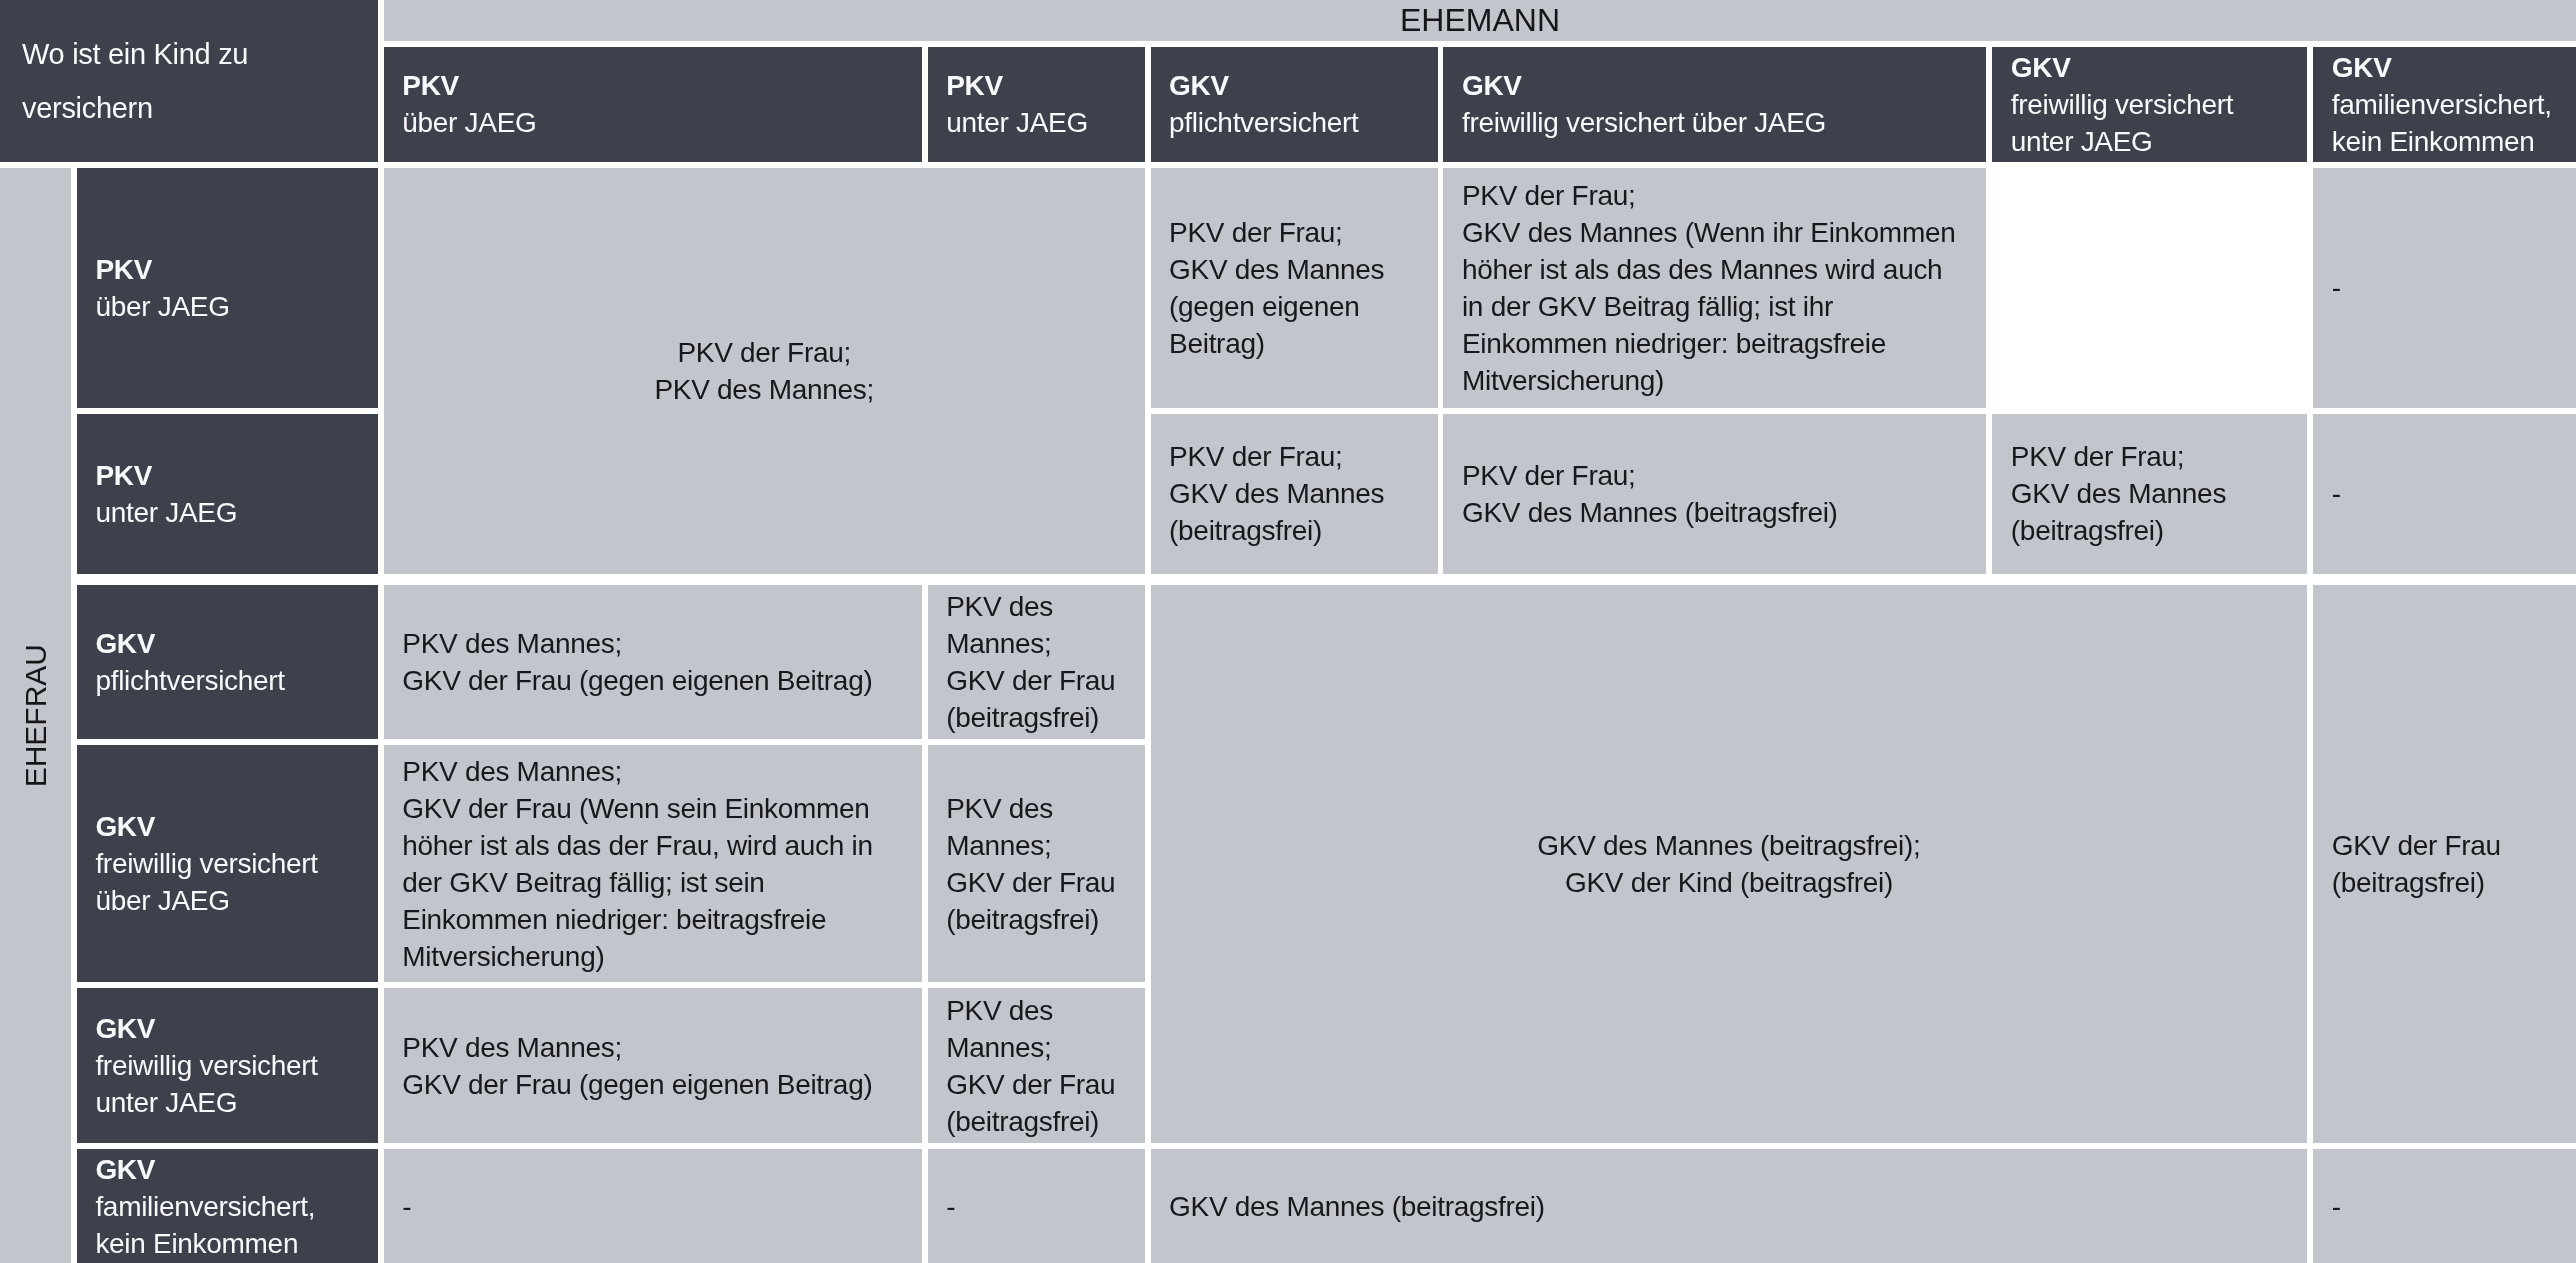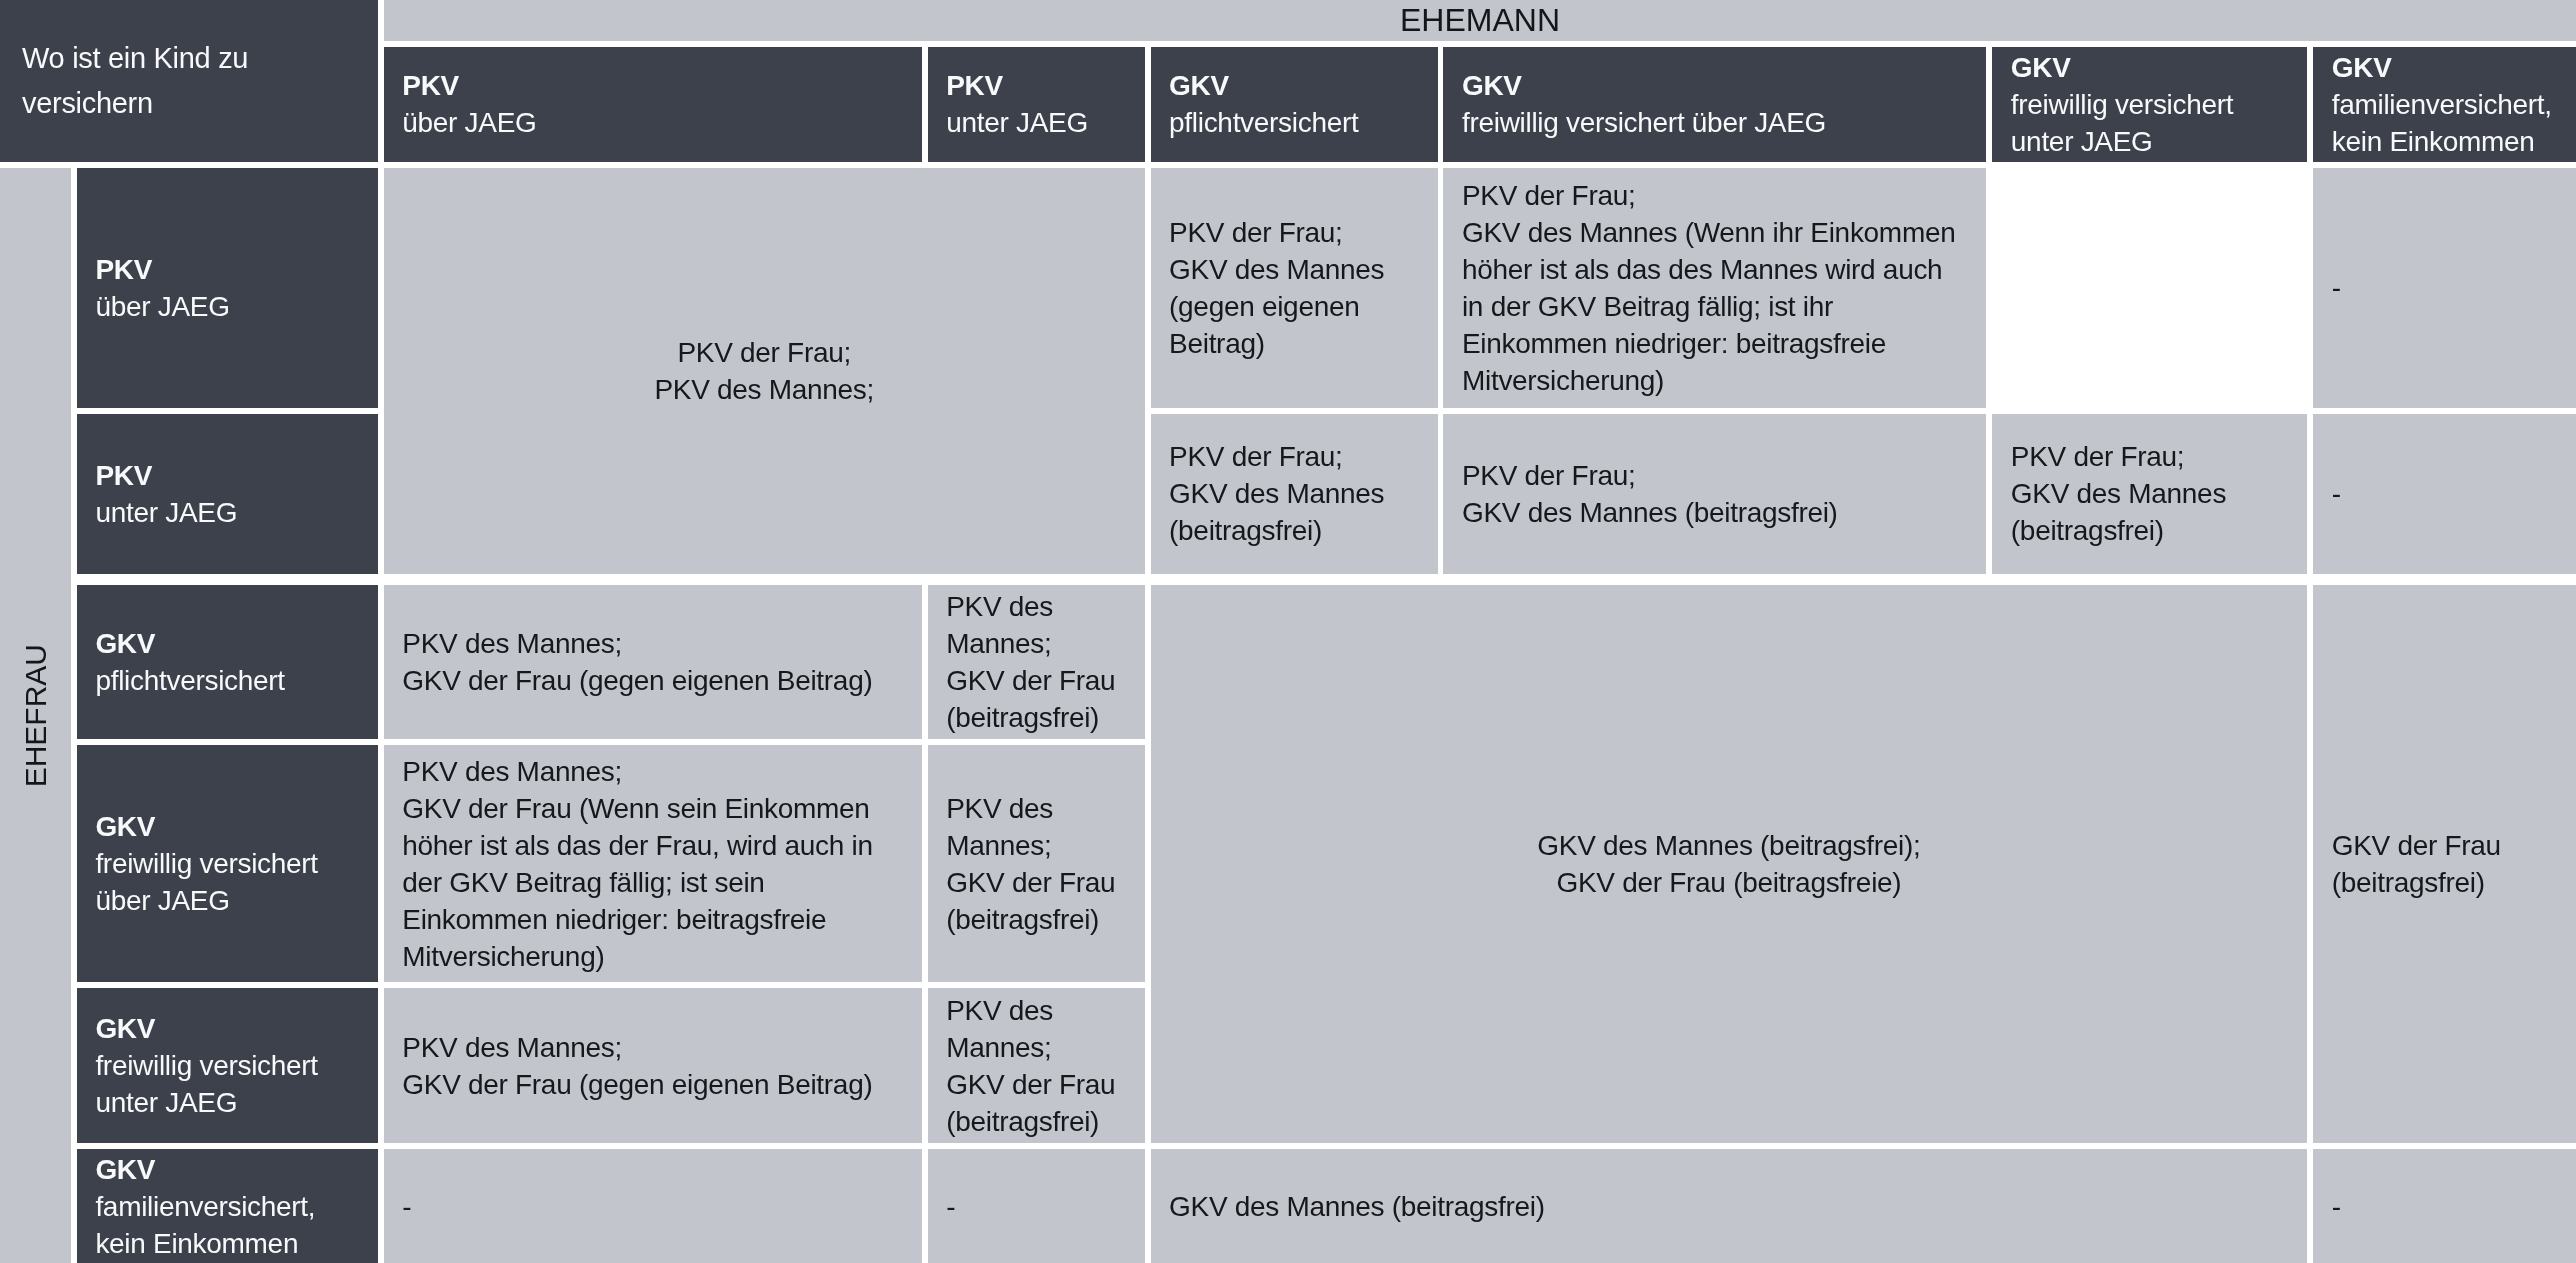--- a/index.html
+++ b/index.html
@@ -36,21 +36,21 @@
   .dark  { background: #3d414c; color: #f8f9fa; }
   .light { background: #c2c5cb; }
   .pad   { padding: 5px 18.5px; }
   .cell-text { white-space: pre-line; }
   .center { justify-content: center; }
   .center .cell-text { text-align: center; }
   .hdr .tag  { font-weight: bold; }
   .hdr .desc { font-weight: normal; }
   .corner {
     font-size: 29px;
-    line-height: 45px;
+    line-height: 54px;
     padding: 5px 25px 5px 22px;
   }
   .band {
     justify-content: center;
     font-size: 32px;
     line-height: 35px;
     letter-spacing: 0;
     color: #14161a;
   }
   .vstrip { justify-content: center; }
@@ -191,21 +191,21 @@
       <div class="cell-text">PKV des Mannes;
 GKV der Frau (gegen eigenen Beitrag)</div>
     </div>
     <div class="cell light pad" style="grid-area:6/4/7/5">
       <div class="cell-text">PKV des Mannes;
 GKV der Frau (beitragsfrei)</div>
     </div>
 
     <div class="cell light pad center" style="grid-area:6/5/9/8">
       <div class="cell-text">GKV des Mannes (beitragsfrei);
-GKV der Frau (beitragsfreie)</div>
+GKV der Kind (beitragsfrei)</div>
     </div>
 
     <div class="cell light pad" style="grid-area:6/8/9/9">
       <div class="cell-text">GKV der Frau (beitragsfrei)</div>
     </div>
 
     <div class="cell light pad" style="grid-area:7/3/8/4">
       <div class="cell-text">PKV des Mannes;
 GKV der Frau (Wenn sein Einkommen höher ist als das der Frau, wird auch in der GKV Beitrag fällig; ist sein Einkommen niedriger: beitragsfreie Mitversicherung)</div>
     </div>

